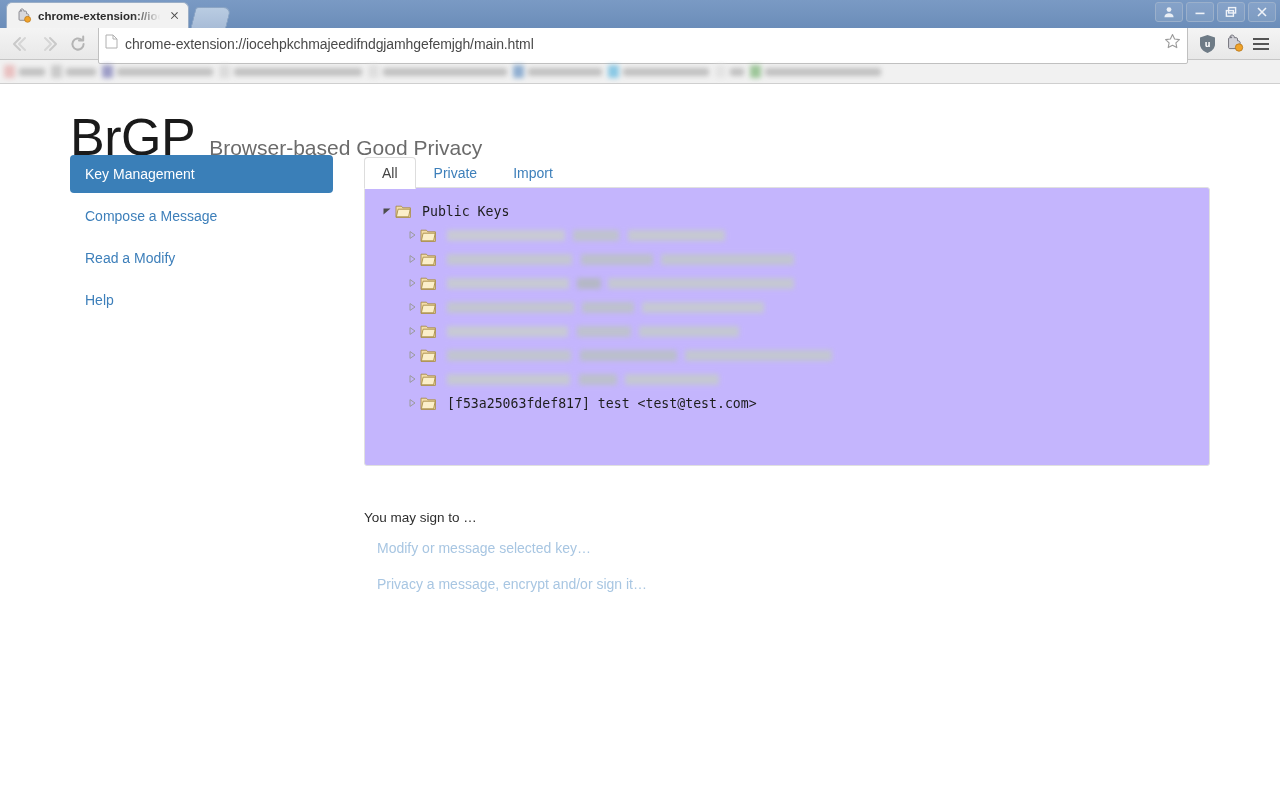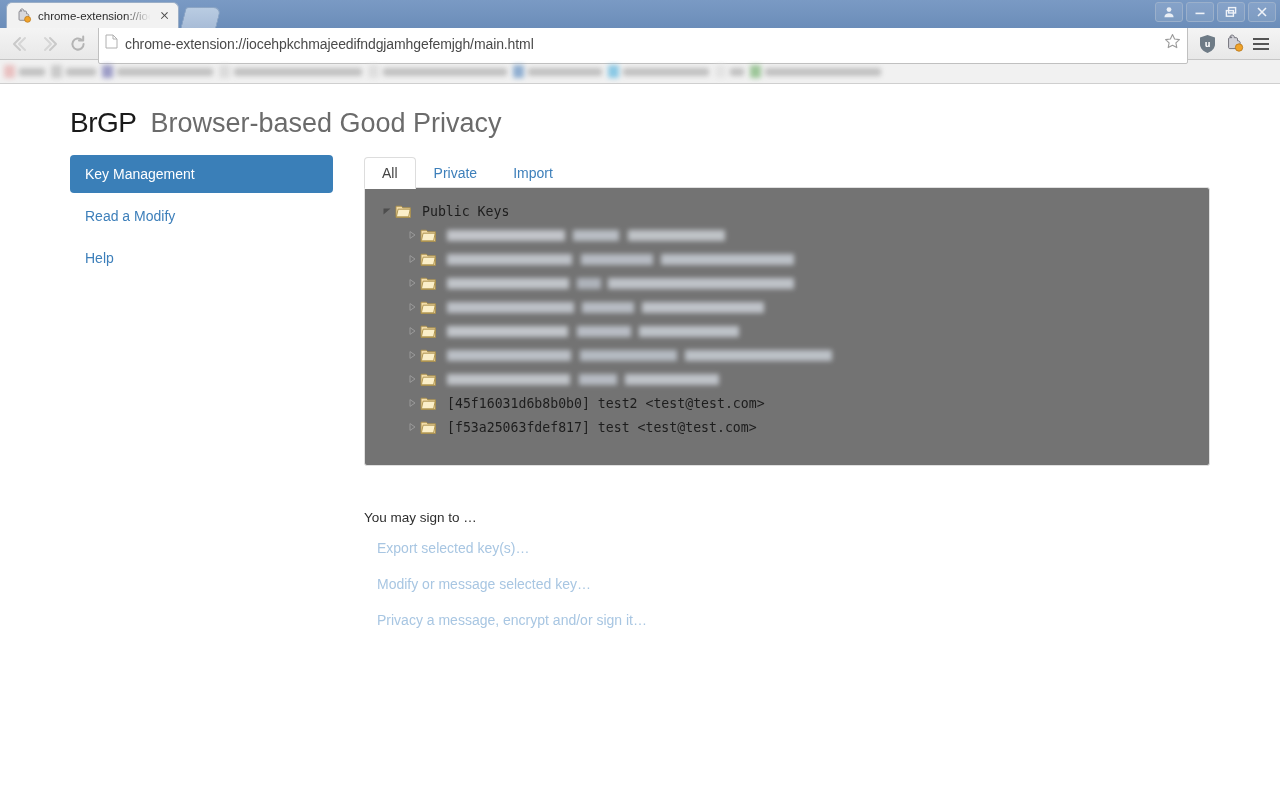--- a/index.html
+++ b/index.html
@@ -12,20 +12,21 @@
 
   
   .browser { width: 1280px; height: 800px; position: relative; }
 
   .titlebar {
     height: 28px;
     background: linear-gradient(to bottom, #7a9ac4 0%, #6b8db9 100%);
     position: relative;
     display: flex;
     align-items: flex-end;
+    font-weight: bold;
   }
   .tabstrip { display: flex; align-items: flex-end; padding-left: 6px; height: 28px; }
 
   .tab {
     height: 26px;
     min-width: 172px;
     max-width: 186px;
     background: #f2f2f2;
     border: 1px solid #9aaec7;
     border-bottom: none;
@@ -158,22 +159,22 @@
     width: 1280px; height: 715px;
     background: #ffffff;
     overflow: hidden;
   }
 
   .brand {
     position: absolute;
     left: 70px; top: 22px;
     display: flex; align-items: baseline; gap: 14px;
   }
-  .brand-name { font-size: 28px; color: #1a1a1a; font-weight: 400; letter-spacing: -0.5px; }
-  .brand-tag  { font-size: 27px; color: #6b6b6b; font-weight: 400; }
+  .brand-name { font-size: 52px; color: #1a1a1a; font-weight: 400; letter-spacing: -0.5px; }
+  .brand-tag  { font-size: 21px; color: #6b6b6b; font-weight: 400; }
 
   .sidebar {
     position: absolute;
     left: 70px; top: 70px;
     width: 263px;
   }
   .nav-item {
     height: 38px;
     display: flex; align-items: center;
     padding-left: 15px;
@@ -208,21 +209,21 @@
     top: 1px;
   }
   .ptab.active {
     color: #444444;
     background: #ffffff;
     border-color: #dddddd;
     border-bottom-color: #ffffff;
   }
 
   .keypanel {
-    background: #737373;
+    background: #c4b5fd;
     border: 1px solid #e0e0e0;
     border-radius: 0 3px 3px 3px;
     padding: 11px 0 12px 0;
     min-height: 279px;
     position: relative;
     z-index: 1;
     margin-top: -1px;
   }
 
   .tree-row {
@@ -412,20 +413,23 @@
     <div class="brand">
       <span class="brand-name">BrGP</span>
       <span class="brand-tag">Browser-based Good Privacy</span>
     </div>
 
     <div class="sidebar" id="sidebar">
         <div class="nav-item active">
           <span>Key Management</span>
         </div>
         <div class="nav-item">
+          <span>Compose a Message</span>
+        </div>
+        <div class="nav-item">
           <span>Read a Modify</span>
         </div>
         <div class="nav-item">
           <span>Help</span>
         </div>
       </div>
 
     <div class="panelwrap">
       <div class="tabs" id="ptabs">
           <div class="ptab active">
@@ -598,40 +602,25 @@
               <svg width="10" height="10" viewBox="0 0 10 10">
                 <path d="M3 1.6 L8 5 L3 8.4 Z" fill="none" stroke="#9a9a9a" stroke-width="1"></path>
               </svg>
             </span>
             <span class="folder">
               <svg width="17" height="16" viewBox="0 0 17 16">
                 <path d="M1 3.2h5.4l1.4 1.6h7.6v9.6H1z" fill="#f2dca8" stroke="#a88d47" stroke-width=".9" stroke-linejoin="round"></path>
                 <path d="M3.1 6.2h12.1l-1.6 7.6H1.4z" fill="#fbefc9" stroke="#a88d47" stroke-width=".9" stroke-linejoin="round"></path>
               </svg>
             </span>
-            <span class="tree-label">[45f16031d6b8b0b0] test2 &lt;test@test.com&gt;</span>
-          </div>
-          <div class="tree-row child">
-            <span class="twisty">
-              <svg width="10" height="10" viewBox="0 0 10 10">
-                <path d="M3 1.6 L8 5 L3 8.4 Z" fill="none" stroke="#9a9a9a" stroke-width="1"></path>
-              </svg>
-            </span>
-            <span class="folder">
-              <svg width="17" height="16" viewBox="0 0 17 16">
-                <path d="M1 3.2h5.4l1.4 1.6h7.6v9.6H1z" fill="#f2dca8" stroke="#a88d47" stroke-width=".9" stroke-linejoin="round"></path>
-                <path d="M3.1 6.2h12.1l-1.6 7.6H1.4z" fill="#fbefc9" stroke="#a88d47" stroke-width=".9" stroke-linejoin="round"></path>
-              </svg>
-            </span>
             <span class="tree-label">[f53a25063fdef817] test &lt;test@test.com&gt;</span>
           </div>
         </div>
     </div>
 
     <div class="suggest-title">You may sign to …</div>
     <div class="suggest-list" id="suggests">
-        <span class="suggest-link">Export selected key(s)…</span>
         <span class="suggest-link">Modify or message selected key…</span>
         <span class="suggest-link">Privacy a message, encrypt and/or sign it…</span>
       </div>
 
   </div>
 </div>
 
 </body></html>

